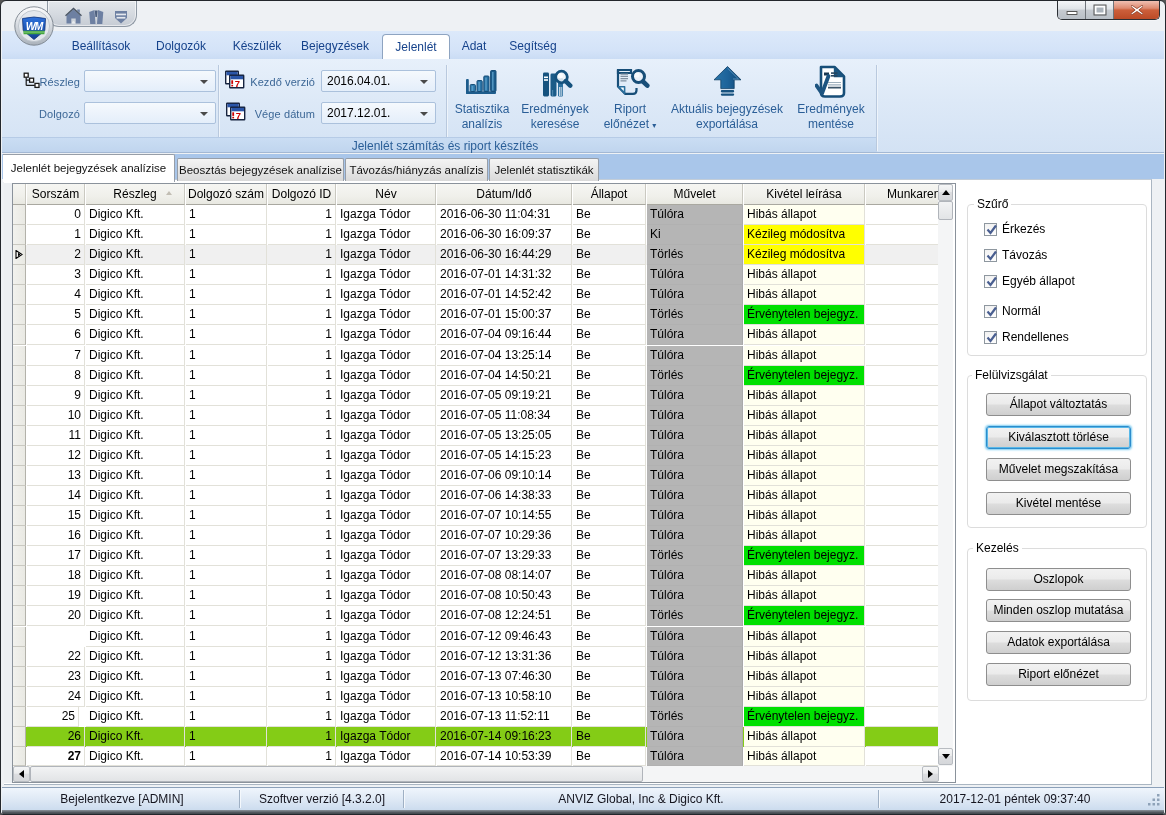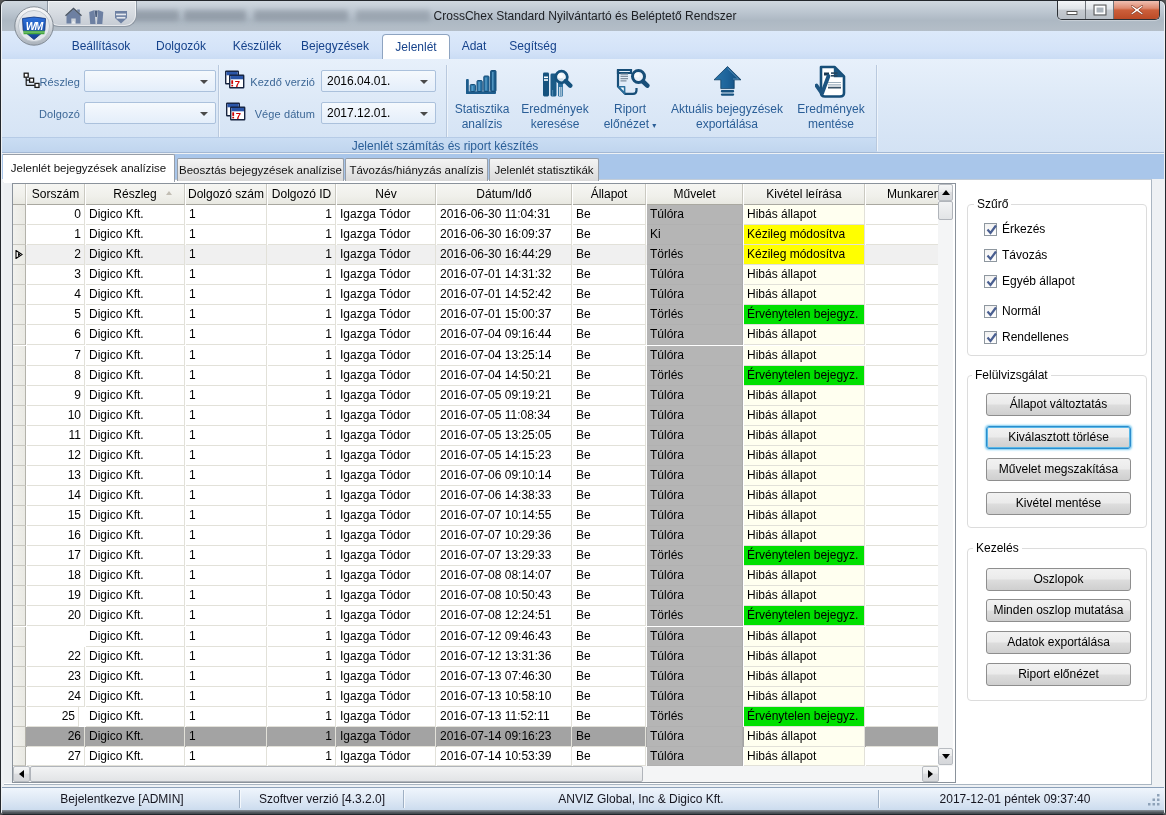--- a/index.html
+++ b/index.html
@@ -62,27 +62,20 @@
 .btn.focus{border:1px solid #2c8ccc;box-shadow:0 0 0 1px #58b8e8 inset, 0 0 2px 1px #7ccdf2}
 
 #statusbar{position:absolute;left:1px;right:1px;top:786px;height:23px;background:linear-gradient(180deg,#eff5fc 0%,#dfe9f5 50%,#ccdcee 100%);border-top:1px solid #8ba0b9}
 .ssep{position:absolute;top:2px;bottom:2px;width:1px;background:#9fb0c4;box-shadow:1px 0 0 #f4f8fc}
 .stext{position:absolute;top:4px;color:#14141e;white-space:nowrap;transform:translateX(-50%)}
 #grip{position:absolute;right:2px;bottom:2px;width:16px;height:16px}
 #botborder{position:absolute;left:1px;right:1px;top:809px;height:5px;background:linear-gradient(180deg,#8b939b,#4c5258 55%,#3a3f44);border-radius:0 0 2px 2px}
 </style></head><body>
 
 <div id="win">
-<div id="titlebar">
-<div class="blur1" style="left:117px;width:60px"></div>
-<div class="blur1" style="left:182px;width:62px"></div>
-<div class="blur1" style="left:252px;width:94px;opacity:.55"></div>
-<div class="blur1" style="left:354px;width:74px;opacity:.45"></div>
-<div id="title">CrossChex Standard Nyilvántartó és Beléptető Rendszer</div>
-</div>
 <div id="qat">
 <svg width="90" height="25" viewBox="0 0 90 25" style="position:absolute;left:0;top:0">
 <g fill="#6d80a2">
 <path d="M18.5 14.5 L25.5 8.2 L32.5 14.5 L32.5 22.5 L27.7 22.5 L27.7 17.5 L23.3 17.5 L23.3 22.5 L18.5 22.5 Z"></path>
 <path d="M29.2 8.5 L31.8 8.5 L31.8 12 L29.2 9.8 Z"></path>
 <path d="M25.5 20 Q27.2 20 27.2 22.5 L23.8 22.5 Q23.8 20 25.5 20 Z" fill="#e8ebef"></path>
 <path d="M41.2 11 L46.5 9 L47.5 23 L42.2 23 Z"></path>
 <path d="M50 9 L55.3 11 L54.3 23 L49 23 Z"></path>
 <path d="M46.8 9.6 L49.7 9.6 L48.9 16 L47.4 16 Z" fill="#4d5f7e"></path>
 <path d="M67 10 L79 10 L79 17 L73 22.6 L67 17 Z"></path>
@@ -613,36 +606,36 @@
       <div class="gc " style="left:73px;width:99px;">Digico Kft.</div>
       <div class="gc " style="left:173px;width:81px;">1</div>
       <div class="gc num" style="left:255px;width:68px;">1</div>
       <div class="gc " style="left:324px;width:99px;">Igazga Tódor</div>
       <div class="gc " style="left:424px;width:135px;">2016-07-13 11:52:11</div>
       <div class="gc " style="left:560px;width:73px;">Be</div>
       <div class="gc " style="left:634px;width:96px;background:#b5b5b5;border-bottom-color:#b1b1b1;border-right-color:#a9a9a9">Törlés</div>
       <div class="gc " style="left:731px;width:121px;background:#00e000">Érvénytelen bejegyz.</div>
       <div class="gc" style="left:853px;width:72px;border-right:none"></div>
     </div>
-<div class="gr0" style="top:725.8px;height:20.07px;background:#a3a3a3">
+<div class="gr0" style="top:725.8px;height:20.07px;background:#84cc16">
       <div class="rh" style="left:0px;width:13px"></div>
       <div class="gc num" style="left:14px;width:58px;">26</div>
       <div class="gc " style="left:73px;width:99px;">Digico Kft.</div>
       <div class="gc " style="left:173px;width:81px;">1</div>
       <div class="gc num" style="left:255px;width:68px;">1</div>
       <div class="gc " style="left:324px;width:99px;">Igazga Tódor</div>
       <div class="gc " style="left:424px;width:135px;">2016-07-14 09:16:23</div>
       <div class="gc " style="left:560px;width:73px;">Be</div>
       <div class="gc " style="left:634px;width:96px;background:#b5b5b5;border-bottom-color:#b1b1b1;border-right-color:#a9a9a9">Túlóra</div>
       <div class="gc " style="left:731px;width:121px;background:#fffff0">Hibás állapot</div>
       <div class="gc" style="left:853px;width:72px;border-right:none"></div>
     </div>
 <div class="gr0" style="top:745.9px;height:19.11px;background:#fff">
       <div class="rh" style="left:0px;width:13px"></div>
-      <div class="gc num" style="left:14px;width:58px;">27</div>
+      <div class="gc num" style="left:14px;width:58px;font-weight:bold;">27</div>
       <div class="gc " style="left:73px;width:99px;">Digico Kft.</div>
       <div class="gc " style="left:173px;width:81px;">1</div>
       <div class="gc num" style="left:255px;width:68px;">1</div>
       <div class="gc " style="left:324px;width:99px;">Igazga Tódor</div>
       <div class="gc " style="left:424px;width:135px;">2016-07-14 10:53:39</div>
       <div class="gc " style="left:560px;width:73px;">Be</div>
       <div class="gc " style="left:634px;width:96px;background:#b5b5b5;border-bottom-color:#b1b1b1;border-right-color:#a9a9a9">Túlóra</div>
       <div class="gc " style="left:731px;width:121px;background:#fffff0">Hibás állapot</div>
       <div class="gc" style="left:853px;width:72px;border-right:none"></div>
     </div>

